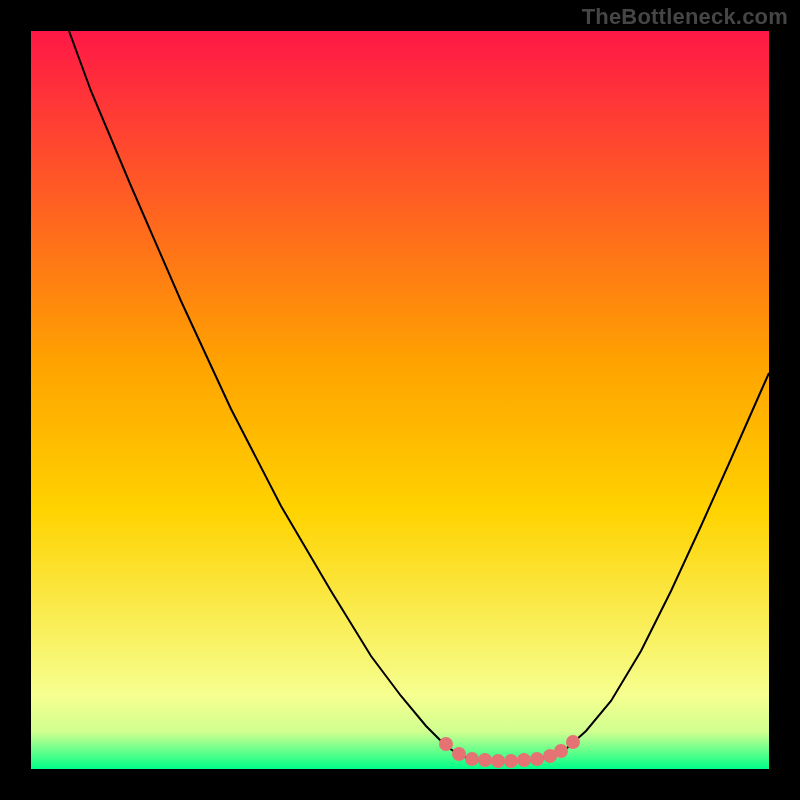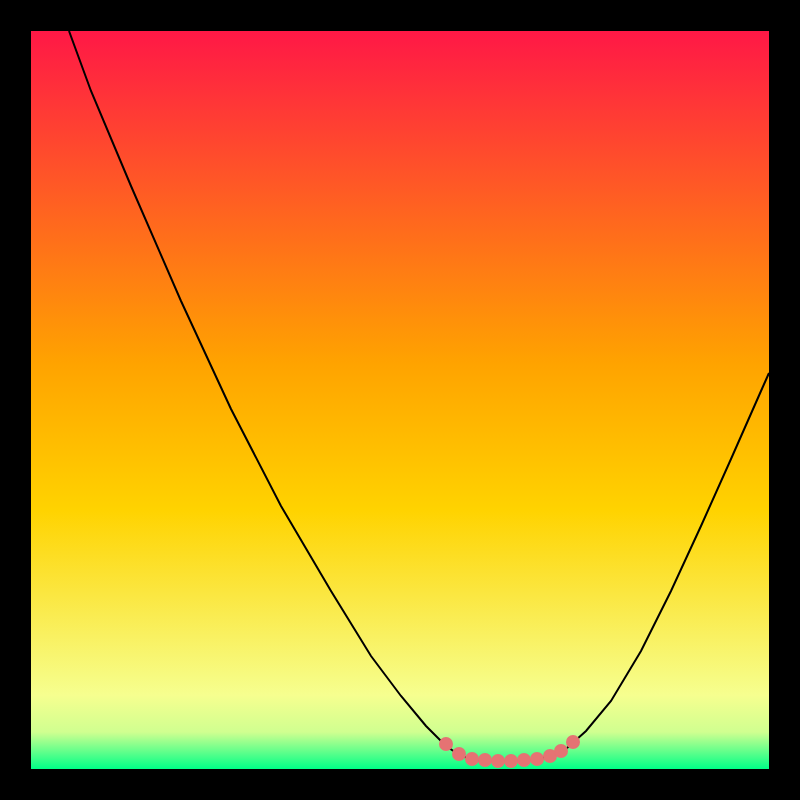--- a/index.html
+++ b/index.html
@@ -35,20 +35,21 @@
     height: 738px;
   }
   svg {
     display: block;
   }
 </style>
 </head>
 <body>
 
 <div class="frame">
+  <div class="attribution">TheBottleneck.com</div>
 
   <div class="plot-area">
     <svg id="chart-svg" width="738" height="738" viewBox="0 0 738 738">
       <defs>
         <linearGradient id="bg-grad" x1="0" y1="0" x2="0" y2="1">
           <stop id="stop-top" offset="0%" stop-color="#ff1846"></stop>
           <stop offset="45%" stop-color="#ffa300"></stop>
           <stop id="stop-mid" offset="65%" stop-color="#ffd300"></stop>
           <stop id="stop-yl" offset="90%" stop-color="#f6ff8f"></stop>
           <stop offset="95%" stop-color="#d0ff90"></stop>

